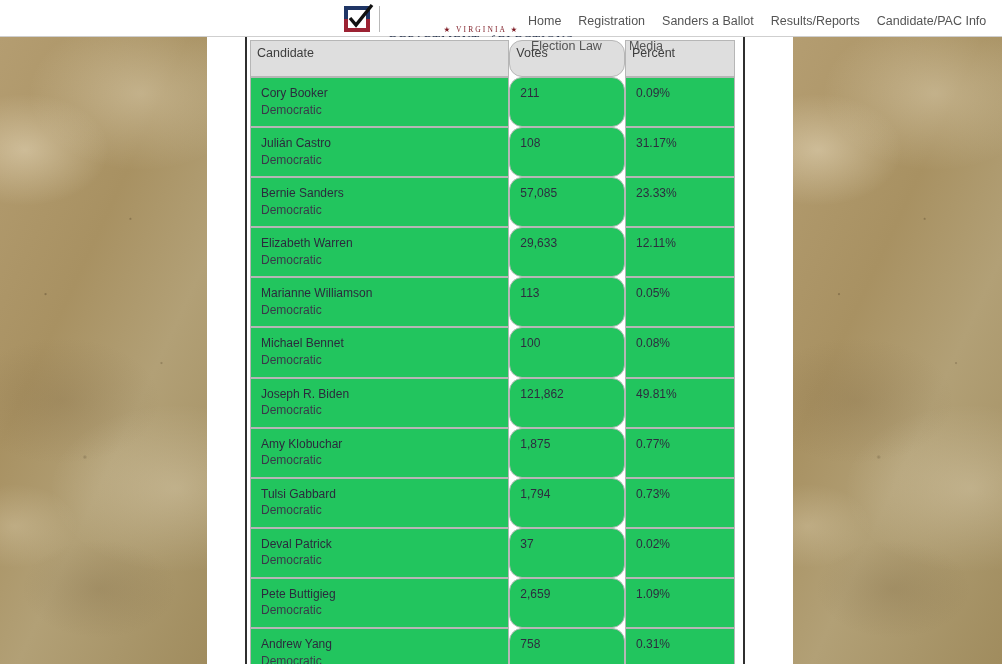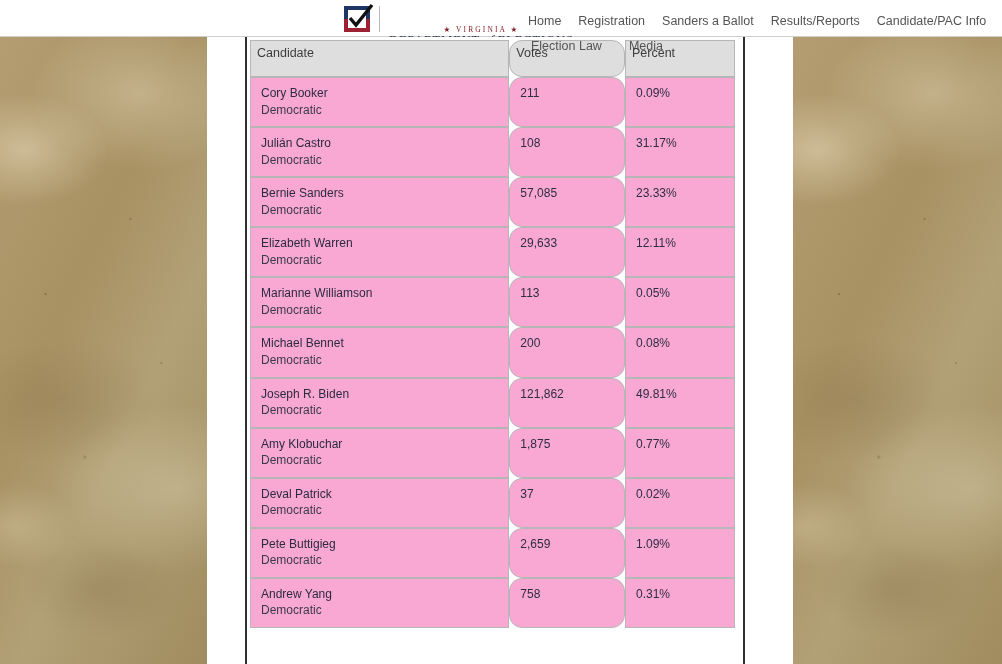--- a/index.html
+++ b/index.html
@@ -179,21 +179,21 @@
     width: 485px;
     border-collapse: separate;
     border-spacing: 0;
     z-index: 20;
   }
   #results-table th,
   #results-table td {
     border: 1px solid #b6b6b6;
     text-align: left;
     vertical-align: top;
-    background: #f9a8d4;
+    background: #22c55e;
   }
   #results-table thead th {
     background: #dedede;
     font-weight: normal;
     font-size: 12.5px;
     color: #3d3d3d;
     padding: 5px 0 16px 6px;
     height: 11px;
   }
   .col-candidate { width: 267px; }
@@ -313,41 +313,49 @@
           <span class="cand-party">Democratic</span>
         </td>
         <td class="col-votes num-cell">113</td>
         <td class="col-percent num-cell">0.05%</td>
       </tr>
       <tr>
         <td class="col-candidate">
           <span class="cand-name">Michael Bennet</span>
           <span class="cand-party">Democratic</span>
         </td>
-        <td class="col-votes num-cell">200</td>
+        <td class="col-votes num-cell">100</td>
         <td class="col-percent num-cell">0.08%</td>
       </tr>
       <tr>
         <td class="col-candidate">
           <span class="cand-name">Joseph R. Biden</span>
           <span class="cand-party">Democratic</span>
         </td>
         <td class="col-votes num-cell">121,862</td>
         <td class="col-percent num-cell">49.81%</td>
       </tr>
       <tr>
         <td class="col-candidate">
           <span class="cand-name">Amy Klobuchar</span>
           <span class="cand-party">Democratic</span>
         </td>
         <td class="col-votes num-cell">1,875</td>
         <td class="col-percent num-cell">0.77%</td>
       </tr>
       <tr>
         <td class="col-candidate">
+          <span class="cand-name">Tulsi Gabbard</span>
+          <span class="cand-party">Democratic</span>
+        </td>
+        <td class="col-votes num-cell">1,794</td>
+        <td class="col-percent num-cell">0.73%</td>
+      </tr>
+      <tr>
+        <td class="col-candidate">
           <span class="cand-name">Deval Patrick</span>
           <span class="cand-party">Democratic</span>
         </td>
         <td class="col-votes num-cell">37</td>
         <td class="col-percent num-cell">0.02%</td>
       </tr>
       <tr>
         <td class="col-candidate">
           <span class="cand-name">Pete Buttigieg</span>
           <span class="cand-party">Democratic</span>

